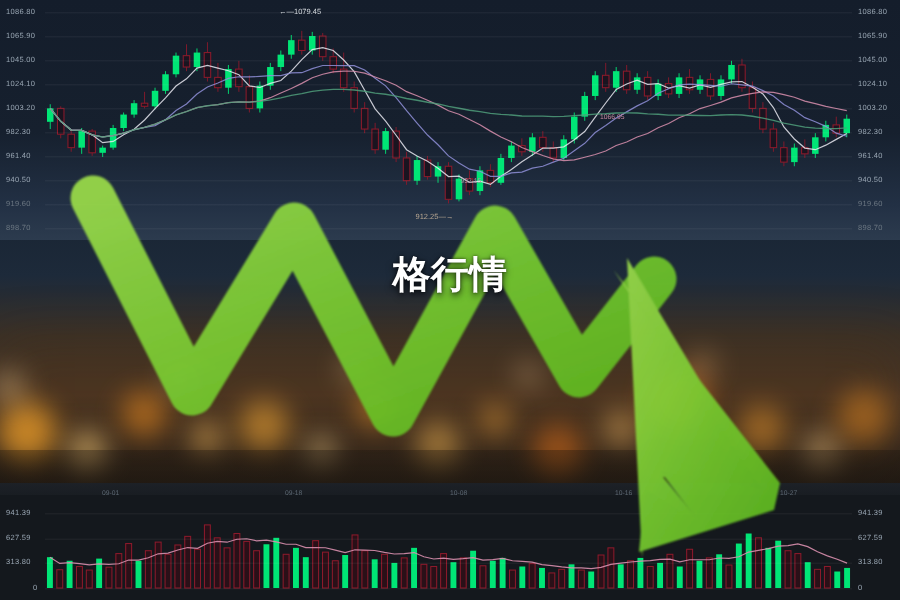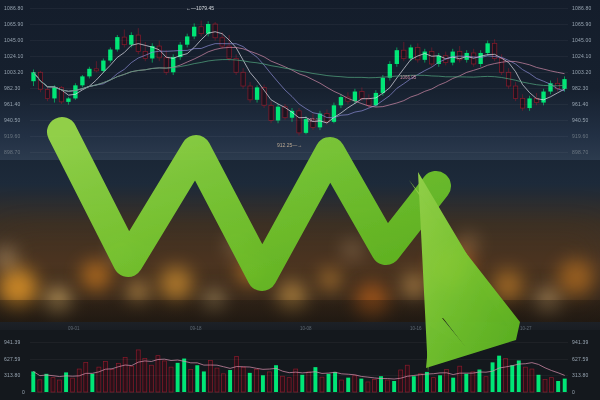--- a/index.html
+++ b/index.html
@@ -406,15 +406,16 @@
       </filter>
     </defs>
     <g opacity="0.92" filter="url(#asoft)">
       <path d="M 62 132 L 128 262 L 196 150 L 262 276 L 330 152 L 386 250 L 436 186" fill="none" stroke="url(#agrad)" stroke-width="30" stroke-linecap="round" stroke-linejoin="round"></path>
       <path d="M 418 172 L 512 330 L 442 318 L 470 352 L 432 330 L 428 372 Z" fill="url(#agrad)"></path>
       <path d="M 409 180 L 520 322 L 516 340 L 426 368 L 430 326 L 466 348 L 440 314 L 508 326 Z" fill="url(#agrad)"></path>
     </g>
   </svg>
 
   <div id="title">
+    <span class="l2">格行情</span>
   </div>
 
 </div>
 
 </body></html>

